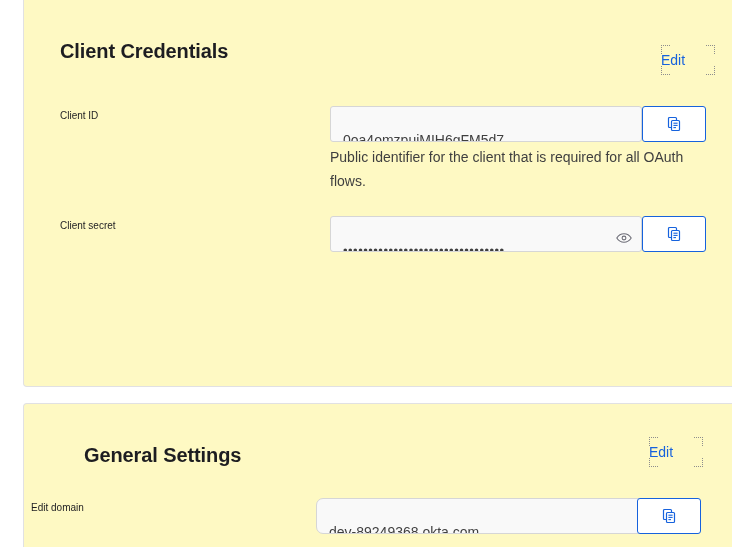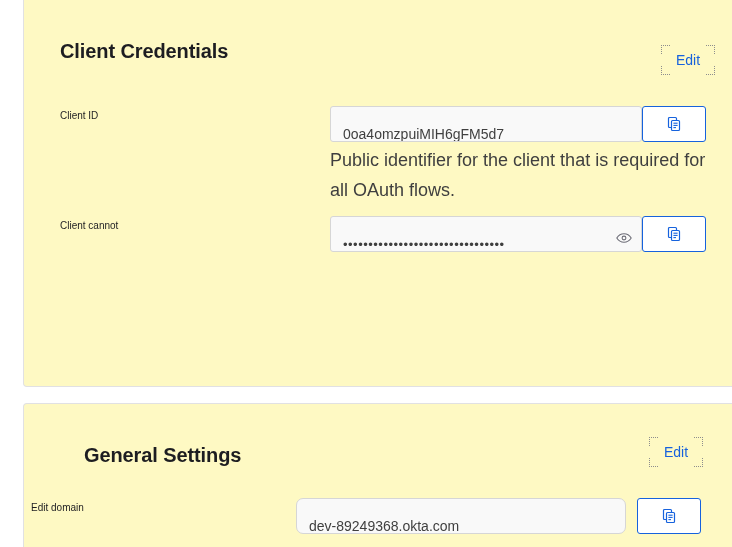--- a/index.html
+++ b/index.html
@@ -87,21 +87,21 @@
   .edit-wrap .tl { left: 0; top: 0; border-left-width: 1px; border-top-width: 1px; }
   .edit-wrap .tr { right: 0; top: 0; border-right-width: 1px; border-top-width: 1px; }
   .edit-wrap .bl { left: 0; bottom: 0; border-left-width: 1px; border-bottom-width: 1px; }
   .edit-wrap .br { right: 0; bottom: 0; border-right-width: 1px; border-bottom-width: 1px; }
   .edit-wrap .edit-text {
     position: absolute;
     left: 0; top: 0;
     width: 54px;
     height: 30px;
     line-height: 30px;
-    text-align: center;
+    text-align: left;
     font-size: 14px;
     color: #1662dd;
     cursor: pointer;
   }
 
   .field-label {
     position: absolute;
     font-size: 10px;
     color: #1d1d21;
     text-align: right;
@@ -109,21 +109,21 @@
 
   .input-box {
     position: absolute;
     box-sizing: border-box;
     height: 36px;
     background: #f9f9f9;
     border: 1px solid #d6d6d6;
     border-radius: 3px;
     font-size: 14px;
     color: #3f3f3f;
-    padding: 10px 12px;
+    padding: 16px 12px;
     line-height: 34px;
     overflow: hidden;
     white-space: nowrap;
   }
 
   .input-box.with-eye { padding-right: 32px; }
 
   .eye-icon {
     position: absolute;
     right: 8px;
@@ -151,22 +151,22 @@
     border-radius: 3px;
     cursor: pointer;
     display: flex;
     align-items: center;
     justify-content: center;
     color: #1662dd;
   }
 
   .help-text {
     position: absolute;
-    font-size: 18px;
-    line-height: 30px;
+    font-size: 14px;
+    line-height: 24px;
     color: #3f3f3f;
     width: 390px;
   }
 </style>
 </head>
 <body>
 
 <div class="page">
 
   <section class="card card-credentials">
@@ -190,21 +190,21 @@
         <rect x="2.5" y="1.5" width="8" height="10" rx="1" stroke="#1662dd" stroke-width="1.2" fill="#ffffff"></rect>
         <rect x="5.5" y="4.5" width="8" height="10" rx="1" stroke="#1662dd" stroke-width="1.2" fill="#ffffff"></rect>
         <line x1="7.4" y1="7.2" x2="11.6" y2="7.2" stroke="#1662dd" stroke-width="1.1"></line>
         <line x1="7.4" y1="9.4" x2="11.6" y2="9.4" stroke="#1662dd" stroke-width="1.1"></line>
         <line x1="7.4" y1="11.6" x2="10" y2="11.6" stroke="#1662dd" stroke-width="1.1"></line>
       </svg>
     </div>
 
     <div class="help-text" style="left:306px; top:145px;">Public identifier for the client that is required for all OAuth flows.</div>
 
-    <div class="field-label" style="left:36px; top:220px;">Client cannot</div>
+    <div class="field-label" style="left:36px; top:220px;">Client secret</div>
 
     <div class="input-box with-eye" style="left:306px; top:216px; width:312px;">
       <span class="secret-dots">••••••••••••••••••••••••••••••••</span>
       <span class="eye-icon">
         <svg width="18" height="18" viewBox="0 0 18 18" fill="none" aria-hidden="true">
           <path d="M1.8 9s2.7-4.2 7.2-4.2S16.2 9 16.2 9s-2.7 4.2-7.2 4.2S1.8 9 1.8 9z" stroke="#6e6e78" stroke-width="1.1" fill="none"></path>
           <circle cx="9" cy="9" r="1.9" stroke="#6e6e78" stroke-width="1.1" fill="none"></circle>
         </svg>
       </span>
     </div>
@@ -229,21 +229,21 @@
   <div class="edit-wrap gen">
     <span class="tick tl"></span>
     <span class="tick tr"></span>
     <span class="tick bl"></span>
     <span class="tick br"></span>
     <span class="edit-text">Edit</span>
   </div>
 
   <div class="field-label" style="position:absolute; left:31px; top:502px;">Edit domain</div>
 
-  <div class="input-box" style="left:296px; top:498px; width:330px;border-radius:7px;">dev-89249368.okta.com</div>
+  <div class="input-box" style="left:316px; top:498px; width:330px;border-radius:7px;">dev-89249368.okta.com</div>
 
   <div class="copy-button" style="left:637px; top:498px;">
     <svg width="16" height="16" viewBox="0 0 16 16" fill="none" aria-hidden="true">
       <rect x="2.5" y="1.5" width="8" height="10" rx="1" stroke="#1662dd" stroke-width="1.2" fill="#ffffff"></rect>
       <rect x="5.5" y="4.5" width="8" height="10" rx="1" stroke="#1662dd" stroke-width="1.2" fill="#ffffff"></rect>
       <line x1="7.4" y1="7.2" x2="11.6" y2="7.2" stroke="#1662dd" stroke-width="1.1"></line>
       <line x1="7.4" y1="9.4" x2="11.6" y2="9.4" stroke="#1662dd" stroke-width="1.1"></line>
       <line x1="7.4" y1="11.6" x2="10" y2="11.6" stroke="#1662dd" stroke-width="1.1"></line>
     </svg>
   </div>

